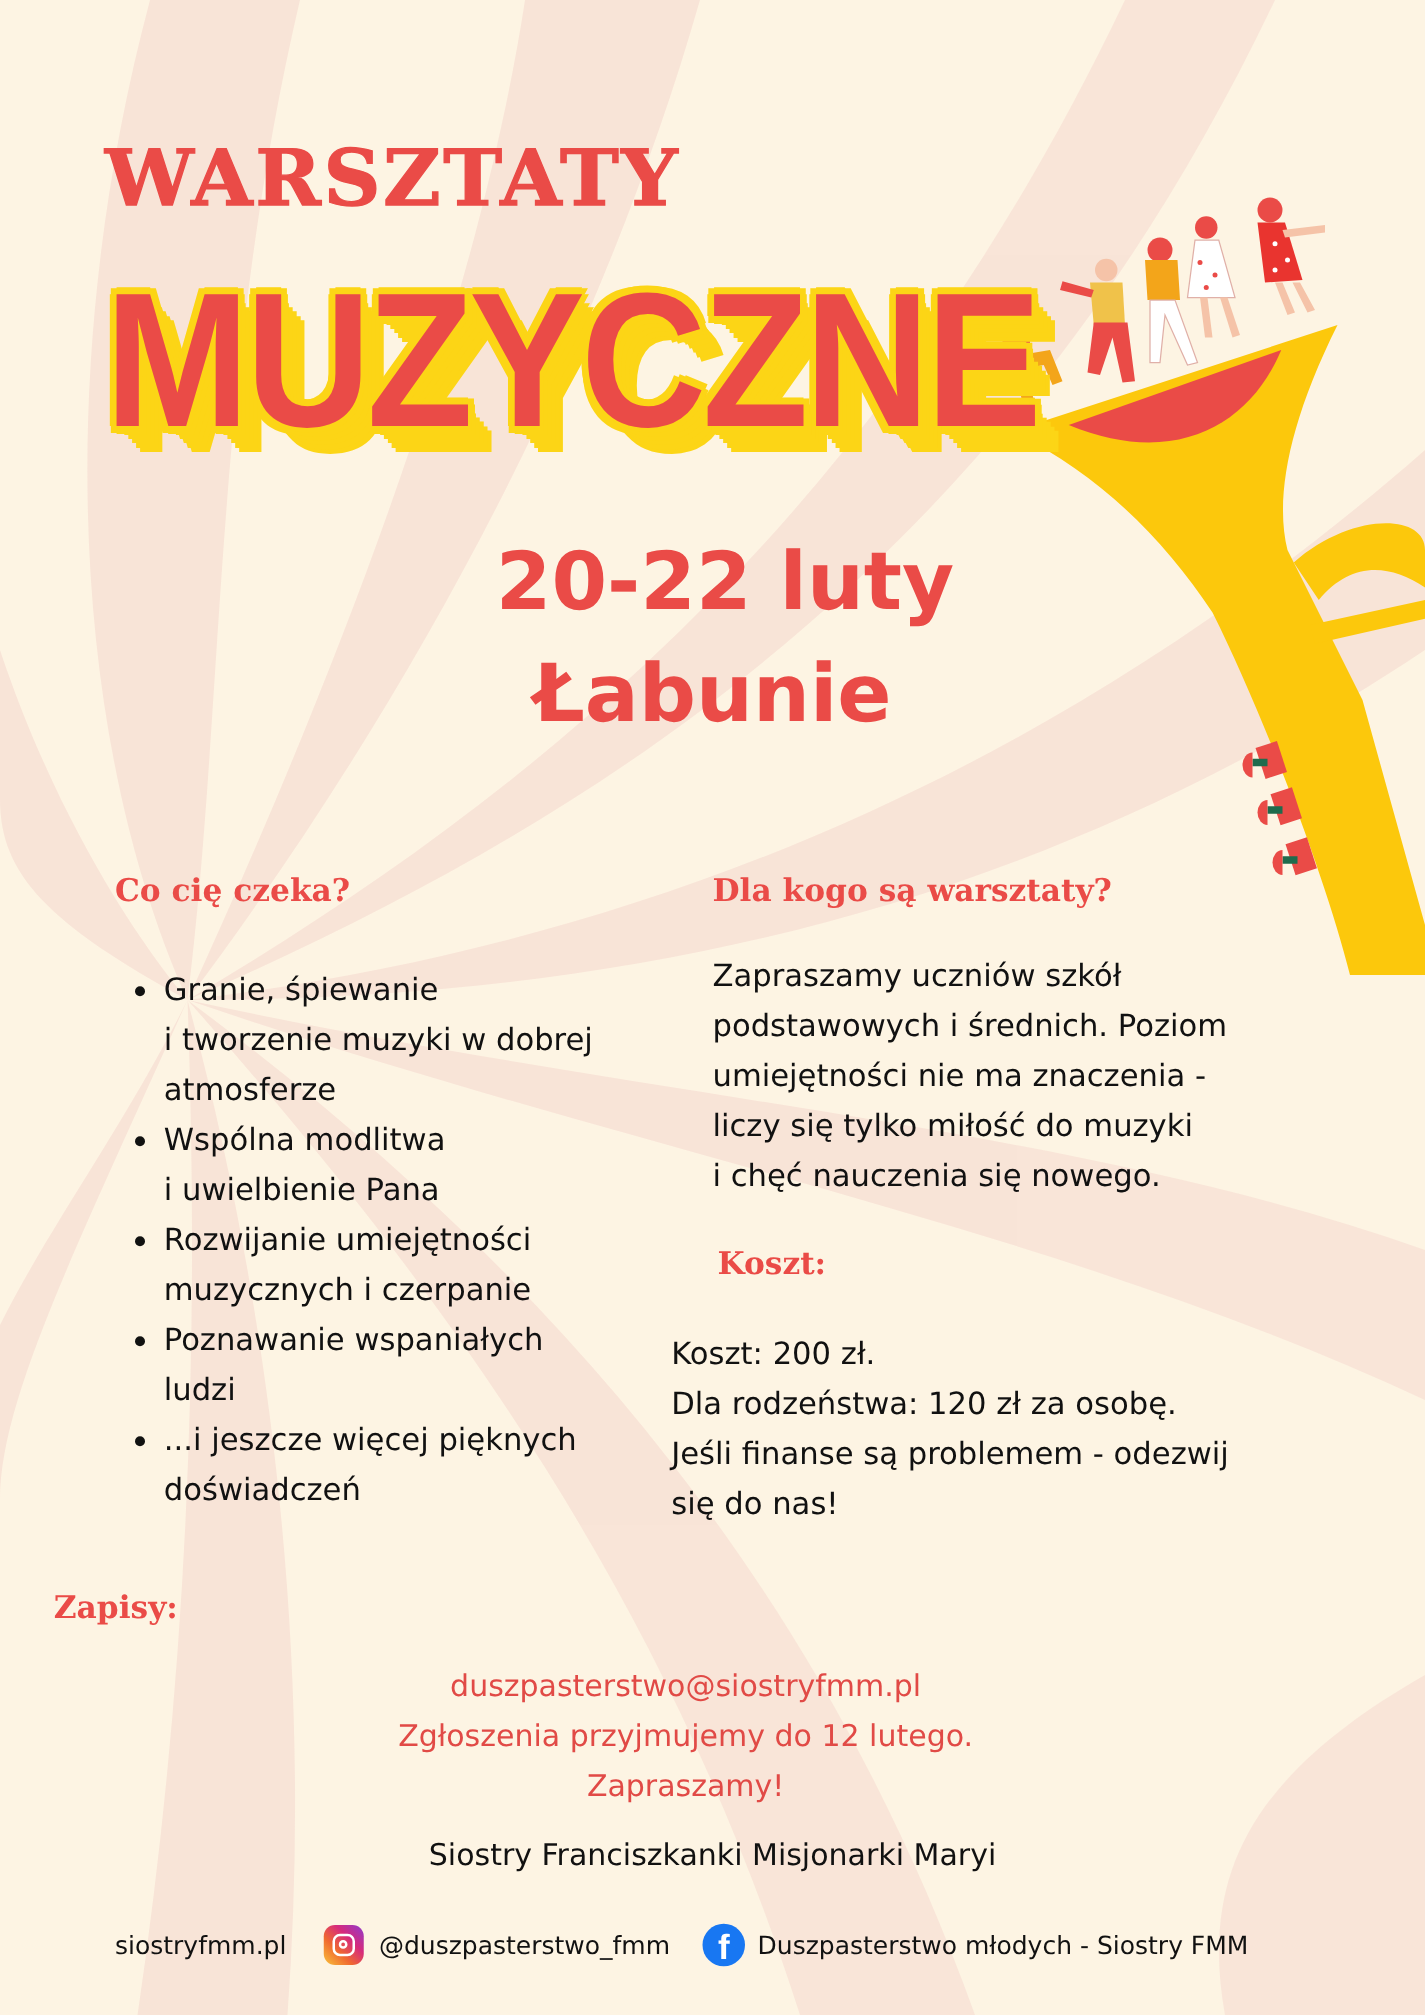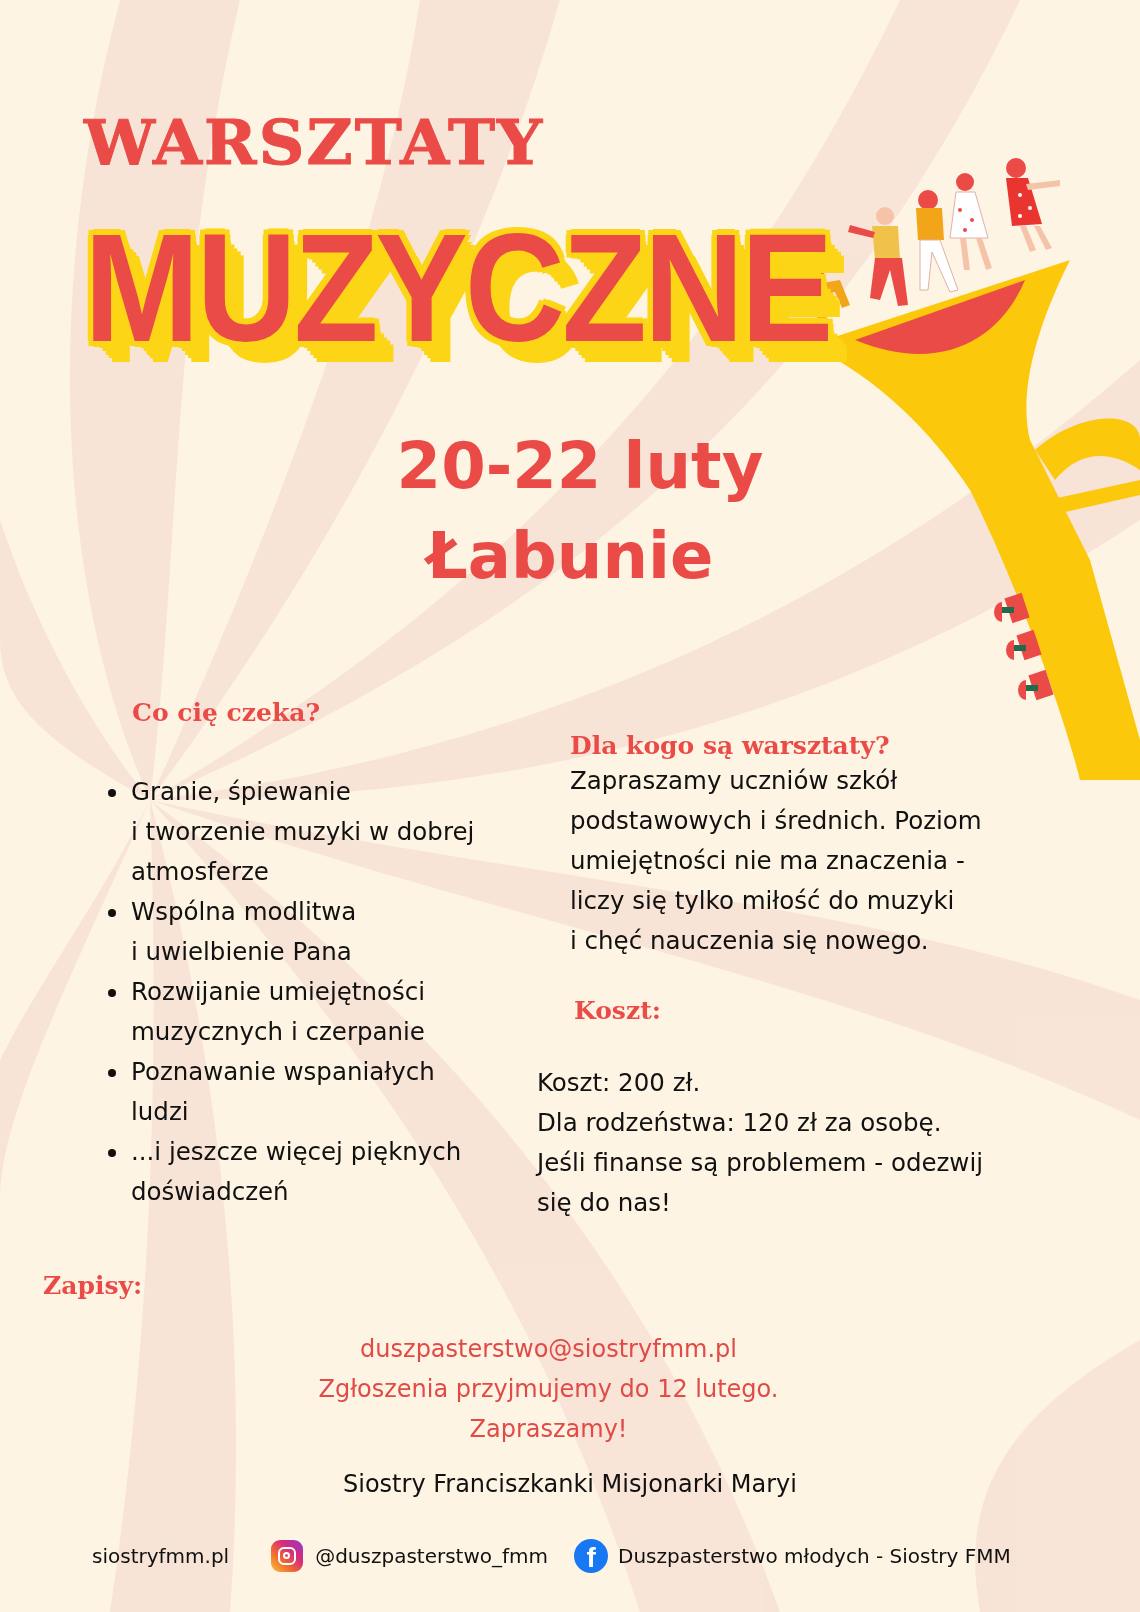--- a/index.html
+++ b/index.html
@@ -14,27 +14,27 @@
     text-shadow: 4px 4px 0 #fcd516, 8px 8px 0 #fcd516, 12px 12px 0 #fcd516, 16px 16px 0 #fcd516, 20px 20px 0 #fcd516, 24px 24px 0 #fcd516,
       -6px -6px 0 #fcd516, 6px -6px 0 #fcd516, -6px 6px 0 #fcd516, 0 -7px 0 #fcd516, -7px 0 0 #fcd516, 7px 0 0 #fcd516, 0 7px 0 #fcd516; }
 
   .date { left:0; width:1140px; text-align:center; font-family:"DejaVu Sans", sans-serif; font-weight:900; color:#ea4b47; font-size:64px; line-height:1; }
   .date1 { top:434px; padding-left:10px; }
   .date2 { top:524px; padding-left:0; }
 
   .h2 { font-family:"DejaVu Serif", serif; font-weight:900; color:#ea4b47; font-size:25px; line-height:1; }
   .body { font-family:"DejaVu Sans", sans-serif; color:#111; font-size:24.5px; line-height:40px; }
 
-  .left-col { left:92px; top:700px; width:440px;margin-left:40px; }
+  .left-col { left:92px; top:700px; width:440px; }
   .left-list { list-style:none; margin:0; padding:0; position:absolute; left:108px; top:772px; width:430px; }
   .left-list li { position:relative; padding-left:23px; }
   .left-list li .bullet { position:absolute; left:0; top:17px; width:8px; height:8px; border-radius:50%; background:#111; }
 
   .right-col { left:570px; }
-  .right-h { top:733px; }
+  .right-h { top:700px; }
   .right-body { top:761px; width:520px; }
   .cost-h { top:998px; left:574px; }
   .cost-body { top:1063px; left:537px; width:540px; }
 
   .zapisy { left:0; width:1140px; top:1273px;padding-left:43px; }
   .contact { left:0; width:1097px; text-align:center; top:1329px; color:#e14a46; font-family:"DejaVu Sans", sans-serif; font-size:24px; line-height:40px; }
   .org { left:0; width:1140px; text-align:center; top:1470px; color:#111; font-size:24px; font-family:"DejaVu Sans", sans-serif; }
 
   .footer { left:92px; top:1539px; width:1000px; display:flex; align-items:center; font-family:"DejaVu Sans", sans-serif; font-size:20px; color:#111; }
   .footer .item { display:flex; align-items:center; }
@@ -164,21 +164,21 @@
 <div class="abs contact">
   <div>duszpasterstwo@siostryfmm.pl</div>
   <div>Zgłoszenia przyjmujemy do 12 lutego.</div>
   <div>Zapraszamy!</div>
 </div>
 
 <div class="abs org">Siostry Franciszkanki Misjonarki Maryi</div>
 
 <div class="abs footer">
   <span class="item" style="margin-right:30px;">siostryfmm.pl</span>
-  <span class="item" style="margin-right:26px;margin-left:12px;">
+  <span class="item" style="margin-right:26px;">
     <span class="ig">
         <span class="ring"></span>
       </span>
     <span>@duszpasterstwo_fmm</span>
   </span>
   <span class="item">
     <span class="fb">f</span>
     <span>Duszpasterstwo młodych - Siostry FMM</span>
   </span>
 </div>

